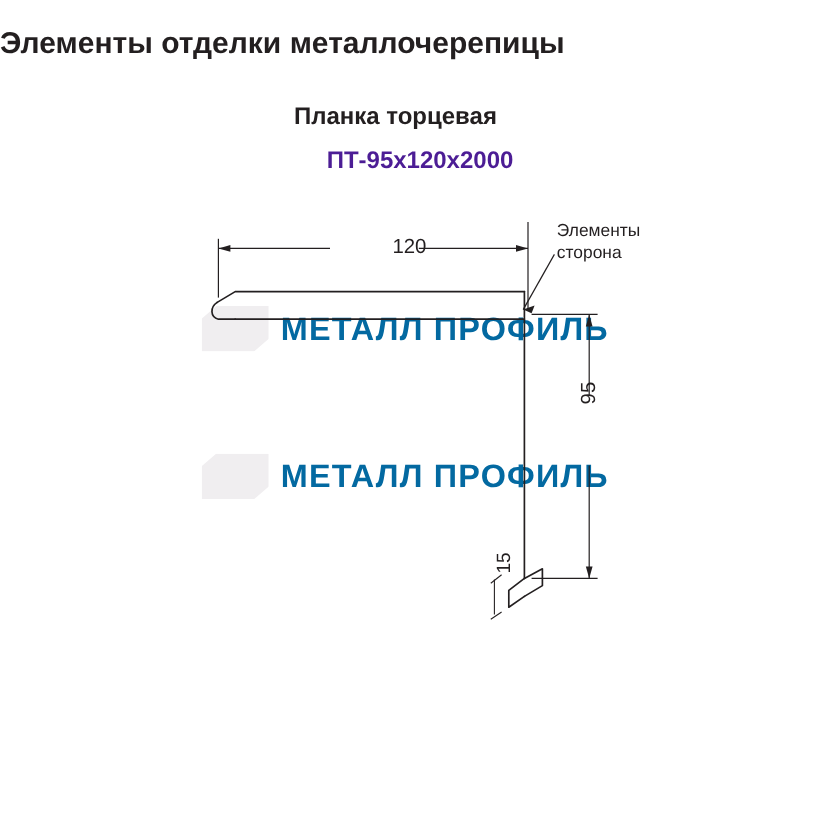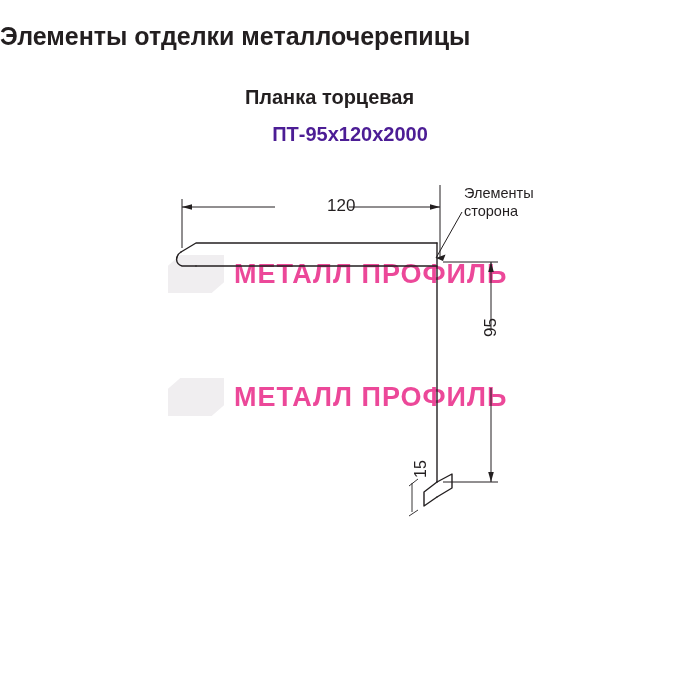--- a/index.html
+++ b/index.html
@@ -54,21 +54,21 @@
   .watermark {
     position: absolute;
     opacity: 1;
     pointer-events: none;
     user-select: none;
   }
   .wm-text {
     font-family: "Liberation Sans", sans-serif;
     font-weight: bold;
     font-size: 27px;
-    color: #ec4899;
+    color: #0369a1;
     letter-spacing: 1px;
     white-space: nowrap;
   }
   .wm-shape {
     width: 56px;
     height: 38px;
     background: #f0eef0;
     display: inline-block;
     vertical-align: middle;
     margin-right: 10px;

